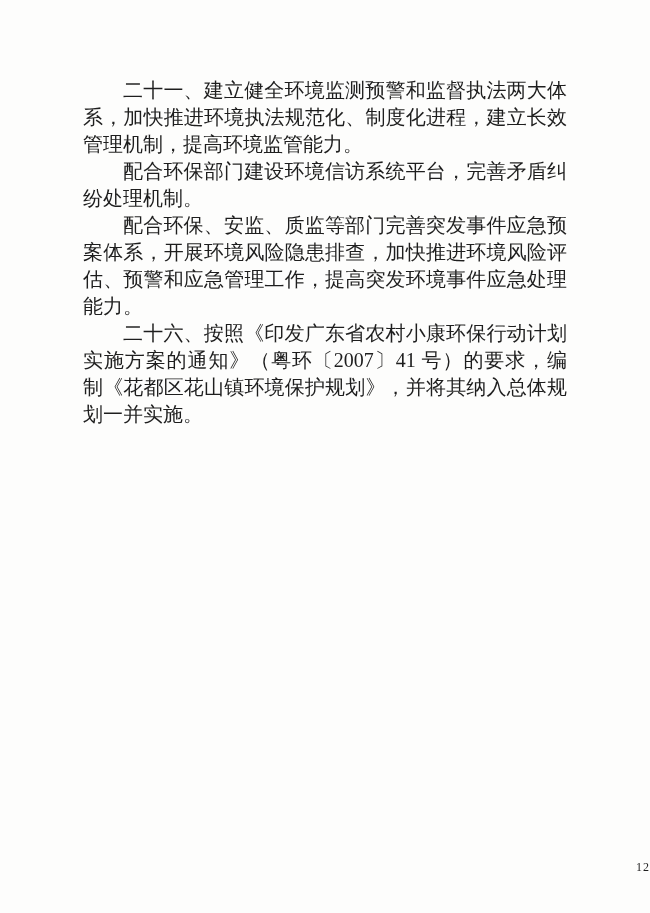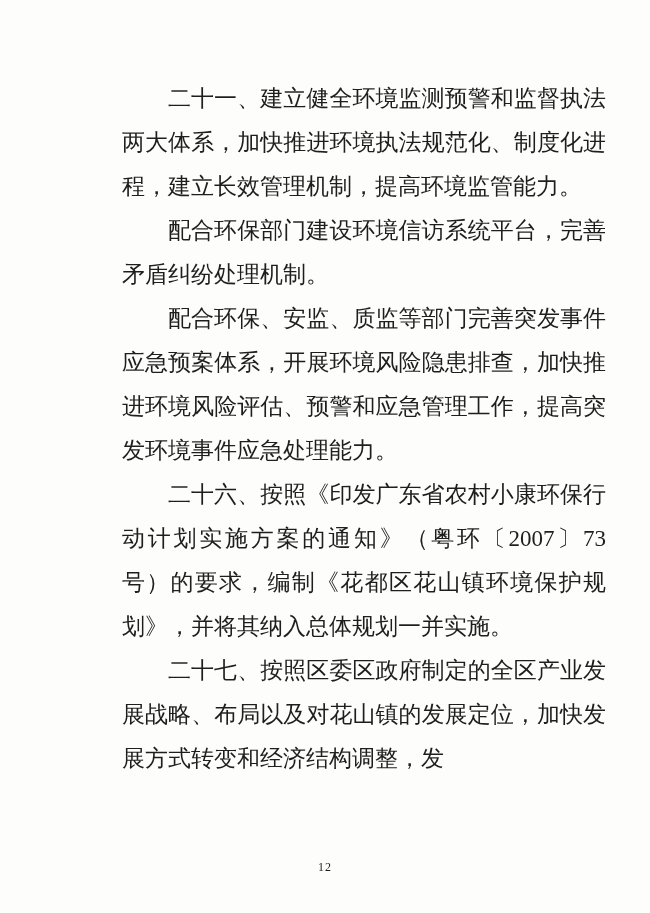--- a/index.html
+++ b/index.html
@@ -19,47 +19,45 @@
     background: var(--paper, #fdfdfc);
     overflow: hidden;
     box-sizing: border-box;
   }
   .content {
     position: absolute;
     left: 83px;
     top: 77px;
     width: 484px;
     color: var(--ink, #1e1e1e);
-    font-size: 23px;
-    line-height: 44px;
+    font-size: 20px;
+    line-height: 27px;
     text-align: justify;
-    margin-left: 39px;
   }
   .content p {
     margin: 0;
     padding: 0;
     text-indent: 2em;
     word-break: break-all;
   }
   .page-number {
     position: absolute;
     top: 860px;
     left: 0;
     width: 650px;
-    text-align: center;
+    text-align: right;
     font-size: 12px;
     letter-spacing: 1px;
     color: var(--ink, #1e1e1e);
   }
 </style>
 </head>
 <body>
 
 <div class="page" style="--paper: #fdfdfc; --ink: #1e1e1e;">
   <div class="content">
       <p>二十一、建立健全环境监测预警和监督执法两大体系，加快推进环境执法规范化、制度化进程，建立长效管理机制，提高环境监管能力。</p>
       <p>配合环保部门建设环境信访系统平台，完善矛盾纠纷处理机制。</p>
       <p>配合环保、安监、质监等部门完善突发事件应急预案体系，开展环境风险隐患排查，加快推进环境风险评估、预警和应急管理工作，提高突发环境事件应急处理能力。</p>
-      <p>二十六、按照《印发广东省农村小康环保行动计划实施方案的通知》（粤环〔2007〕73 号）的要求，编制《花都区花山镇环境保护规划》，并将其纳入总体规划一并实施。</p>
-      <p>二十七、按照区委区政府制定的全区产业发展战略、布局以及对花山镇的发展定位，加快发展方式转变和经济结构调整，发</p>
+      <p>二十六、按照《印发广东省农村小康环保行动计划实施方案的通知》（粤环〔2007〕41 号）的要求，编制《花都区花山镇环境保护规划》，并将其纳入总体规划一并实施。</p>
     </div>
   <div class="page-number">12</div>
 </div>
 
 </body></html>

